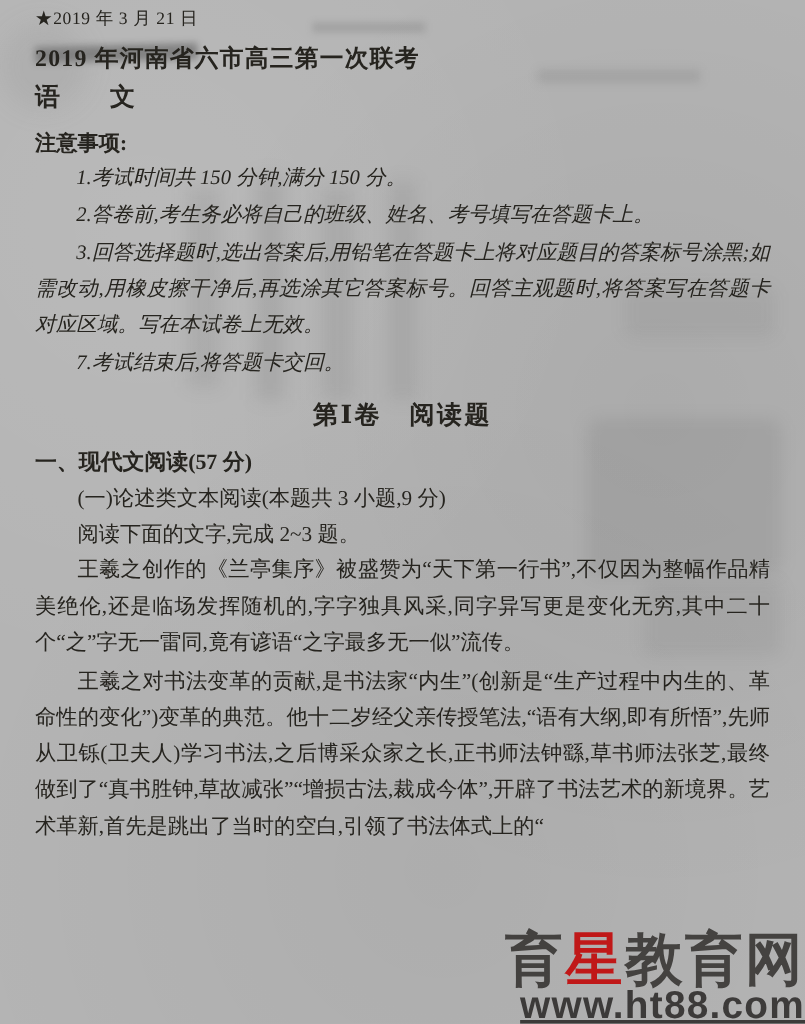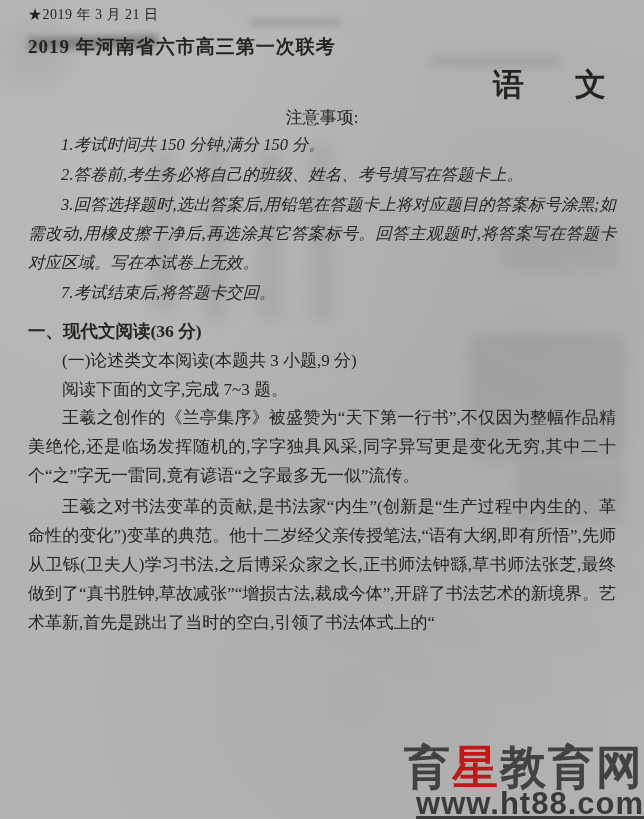--- a/index.html
+++ b/index.html
@@ -12,23 +12,23 @@
       radial-gradient(circle at 18% 22%, rgba(255,255,255,0.07), transparent 45%),
       radial-gradient(circle at 82% 40%, rgba(0,0,0,0.05), transparent 55%),
       radial-gradient(circle at 55% 85%, rgba(0,0,0,0.04), transparent 50%);
     font-family: "Liberation Serif", "DejaVu Serif", serif;
     color: #26241f;
   }
   .page { position: absolute; inset: 0; padding: 0 28px; box-sizing: border-box; }
 
   .date-line { padding-top: 6px; font-size: 14px; letter-spacing: 0.5px; }
   .exam-title { margin: 10px 0 0; font-size: 19px; font-weight: 700; text-align: left; letter-spacing: 1px; }
-  .subject-title { margin: 4px 0 0; font-size: 31px; font-weight: 700; text-align: right; letter-spacing: 10px; }
+  .subject-title { margin: 4px 0 0; font-size: 20px; font-weight: 700; text-align: left; letter-spacing: 10px; }
 
-  .notice-head { font-size: 17px; font-weight: 400; text-align: center; }
+  .notice-head { margin-top: 12px; font-size: 17px; font-weight: 700; }
   .notice-item { font-size: 16.5px; line-height: 29px; text-indent: 2em; margin-top: 1px; text-align: justify; font-style: italic; }
 
   .section-head { margin-top: 14px; font-size: 20px; font-weight: 700; text-align: center; letter-spacing: 2px; }
   .part-head { margin-top: 12px; font-size: 17.5px; font-weight: 700; }
   .subpart-head { margin-top: 6px; font-size: 17px; padding-left: 2em; }
   .instruction { margin-top: 6px; font-size: 17px; padding-left: 2em; }
 
   .para { font-size: 17px; line-height: 29px; text-indent: 2em; text-align: justify; margin-top: 2px; }
 
   
@@ -83,26 +83,27 @@
   <div class="notice-head">注意事项:</div>
 
   <div class="notice-item">1.考试时间共 150 分钟,满分 150 分。</div>
 
   <div class="notice-item">2.答卷前,考生务必将自己的班级、姓名、考号填写在答题卡上。</div>
 
   <div class="notice-item">3.回答选择题时,选出答案后,用铅笔在答题卡上将对应题目的答案标号涂黑;如需改动,用橡皮擦干净后,再选涂其它答案标号。回答主观题时,将答案写在答题卡对应区域。写在本试卷上无效。</div>
 
   <div class="notice-item">7.考试结束后,将答题卡交回。</div>
 
+  <div class="section-head">第Ⅰ卷　阅读题</div>
 
-  <div class="part-head">一、现代文阅读(36 分)</div>
+  <div class="part-head">一、现代文阅读(57 分)</div>
 
   <div class="subpart-head">(一)论述类文本阅读(本题共 3 小题,9 分)</div>
 
-  <div class="instruction">阅读下面的文字,完成 7~3 题。</div>
+  <div class="instruction">阅读下面的文字,完成 2~3 题。</div>
 
   <div class="para">王羲之创作的《兰亭集序》被盛赞为“天下第一行书”,不仅因为整幅作品精美绝伦,还是临场发挥随机的,字字独具风采,同字异写更是变化无穷,其中二十个“之”字无一雷同,竟有谚语“之字最多无一似”流传。</div>
 
 
   <div class="para">王羲之对书法变革的贡献,是书法家“内生”(创新是“生产过程中内生的、革命性的变化”)变革的典范。他十二岁经父亲传授笔法,“语有大纲,即有所悟”,先师从卫铄(卫夫人)学习书法,之后博采众家之长,正书师法钟繇,草书师法张芝,最终做到了“真书胜钟,草故减张”“增损古法,裁成今体”,开辟了书法艺术的新境界。艺术革新,首先是跳出了当时的空白,引领了书法体式上的“</div>
 
 </div>
 
 <div class="watermark">
   <div class="wm-site">

